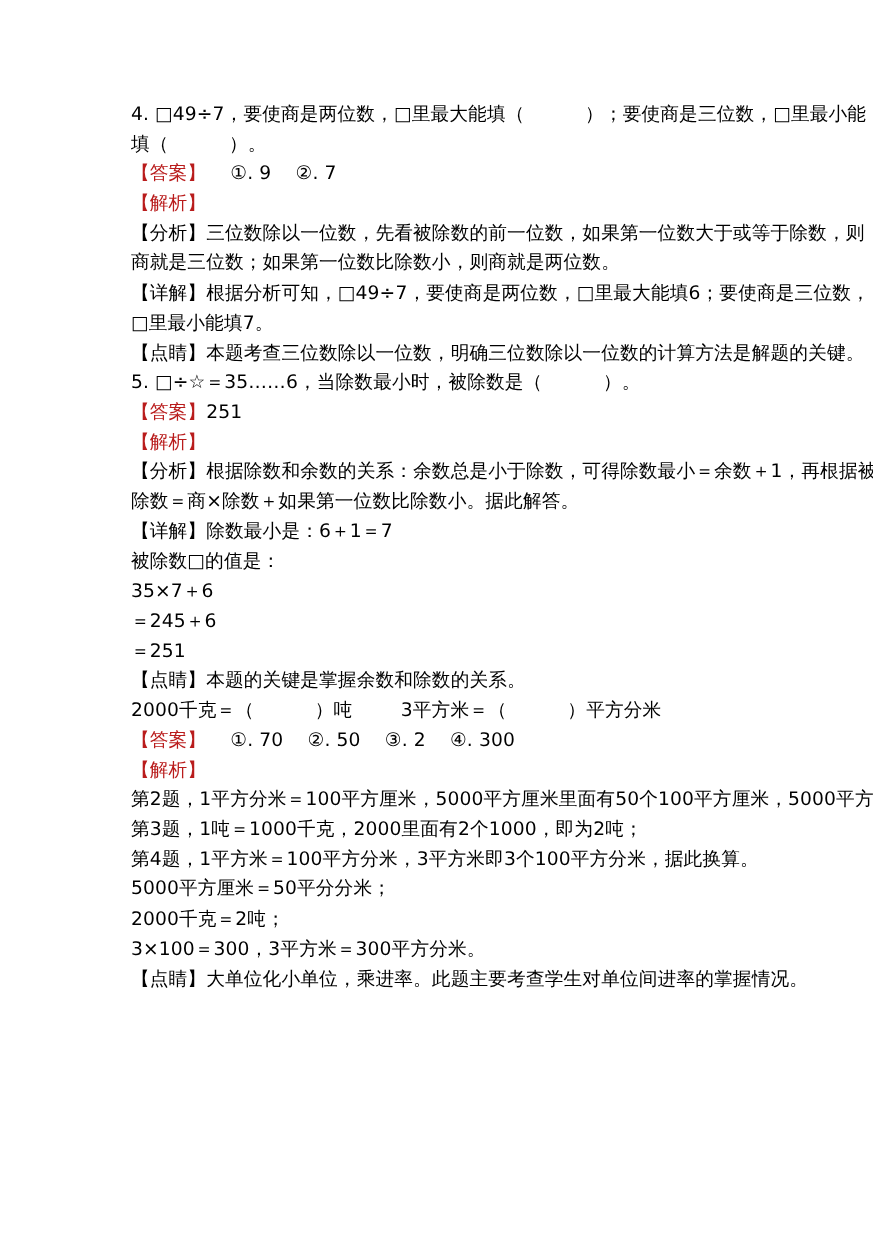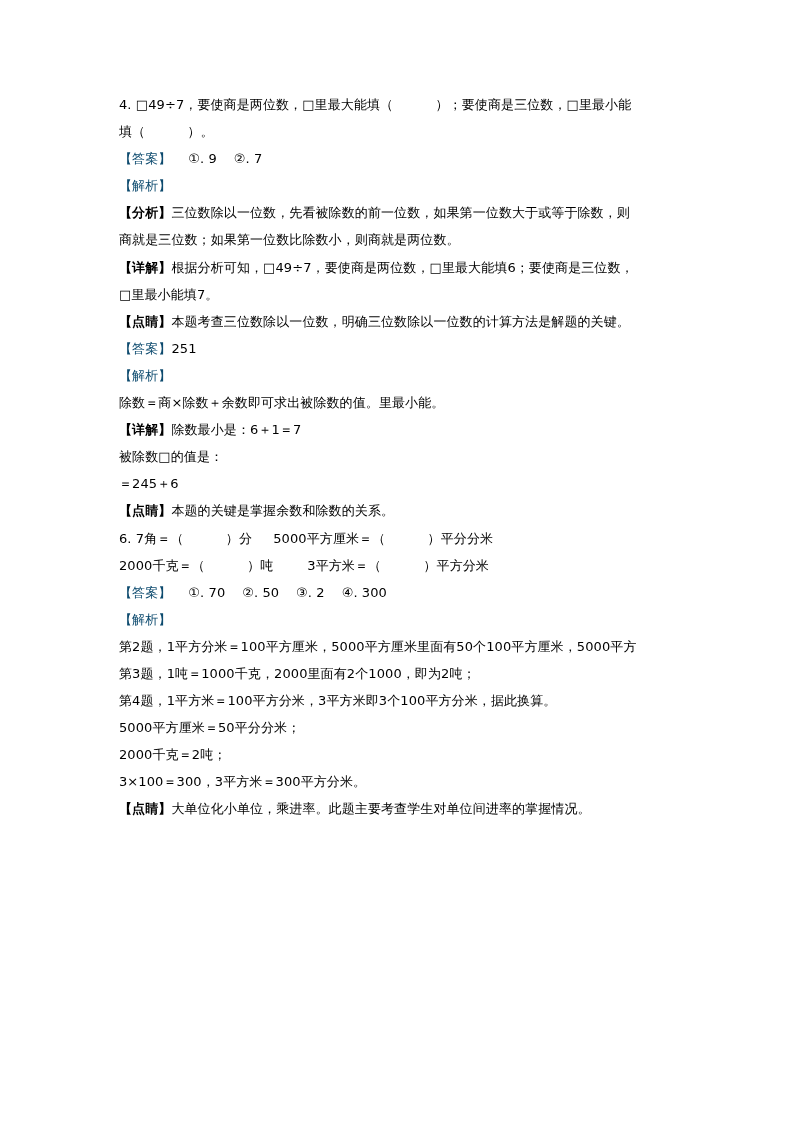--- a/index.html
+++ b/index.html
@@ -1,46 +1,49 @@
 <!DOCTYPE html>
 <html><head>
 <meta charset="utf-8">
 <style>
   html, body { margin: 0; padding: 0; background: #ffffff; }
   body { width: 794px; height: 1123px; position: relative; overflow: hidden;
          font-family: "DejaVu Sans", "Liberation Sans", sans-serif; color: #000; }
   .page { position: absolute; left: 119px; top: 91px; width: 560px; }
-  .line { height: 27.1px; line-height: 27.1px; font-size: 13px; white-space: pre; letter-spacing: 0.1px; }
-  .blue { color: #0c4a6e; }
-  .bold { font-weight: bold; }
+  .line { height: 27.1px; line-height: 27.1px; font-size: 17px; white-space: pre; letter-spacing: 0.1px; }
+  .blue { color: #b91c1c; }
+  .bold { font-weight: normal; }
 </style>
 </head>
 <body>
 
 <div class="page">
 
   <div class="line">4. □49÷7，要使商是两位数，□里最大能填（          ）；要使商是三位数，□里最小能</div>
   <div class="line">填（          ）。</div>
   <div class="line"><span class="blue">【答案】</span><span>    ①. 9    ②. 7</span></div>
   <div class="line blue">【解析】</div>
   <div class="line"><span class="bold">【分析】</span><span>三位数除以一位数，先看被除数的前一位数，如果第一位数大于或等于除数，则</span></div>
   <div class="line">商就是三位数；如果第一位数比除数小，则商就是两位数。</div>
   <div class="line"><span class="bold">【详解】</span><span>根据分析可知，□49÷7，要使商是两位数，□里最大能填6；要使商是三位数，</span></div>
   <div class="line">□里最小能填7。</div>
   <div class="line"><span class="bold">【点睛】</span><span>本题考查三位数除以一位数，明确三位数除以一位数的计算方法是解题的关键。</span></div>
 
+  <div class="line">5. □÷☆＝35……6，当除数最小时，被除数是（          ）。</div>
   <div class="line"><span class="blue">【答案】</span><span>251</span></div>
   <div class="line blue">【解析】</div>
-  <div class="line">除数＝商×除数＋余数即可求出被除数的值。里最小能。</div>
+  <div class="line"><span class="bold">【分析】</span><span>根据除数和余数的关系：余数总是小于除数，可得除数最小＝余数＋1，再根据被</span></div>
+  <div class="line">除数＝商×除数＋如果第一位数比除数小。据此解答。</div>
   <div class="line"><span class="bold">【详解】</span><span>除数最小是：6＋1＝7</span></div>
   <div class="line">被除数□的值是：</div>
+  <div class="line">35×7＋6</div>
   <div class="line">＝245＋6</div>
+  <div class="line">＝251</div>
   <div class="line"><span class="bold">【点睛】</span><span>本题的关键是掌握余数和除数的关系。</span></div>
 
-  <div class="line">6. 7角＝（          ）分     5000平方厘米＝（          ）平分分米</div>
   <div class="line">2000千克＝（          ）吨        3平方米＝（          ）平方分米</div>
   <div class="line"><span class="blue">【答案】</span><span>    ①. 70    ②. 50    ③. 2    ④. 300</span></div>
   <div class="line blue">【解析】</div>
   <div class="line">第2题，1平方分米＝100平方厘米，5000平方厘米里面有50个100平方厘米，5000平方</div>
   <div class="line">第3题，1吨＝1000千克，2000里面有2个1000，即为2吨；</div>
   <div class="line">第4题，1平方米＝100平方分米，3平方米即3个100平方分米，据此换算。</div>
   <div class="line">5000平方厘米＝50平分分米；</div>
   <div class="line">2000千克＝2吨；</div>
   <div class="line">3×100＝300，3平方米＝300平方分米。</div>
   <div class="line"><span class="bold">【点睛】</span><span>大单位化小单位，乘进率。此题主要考查学生对单位间进率的掌握情况。</span></div>

